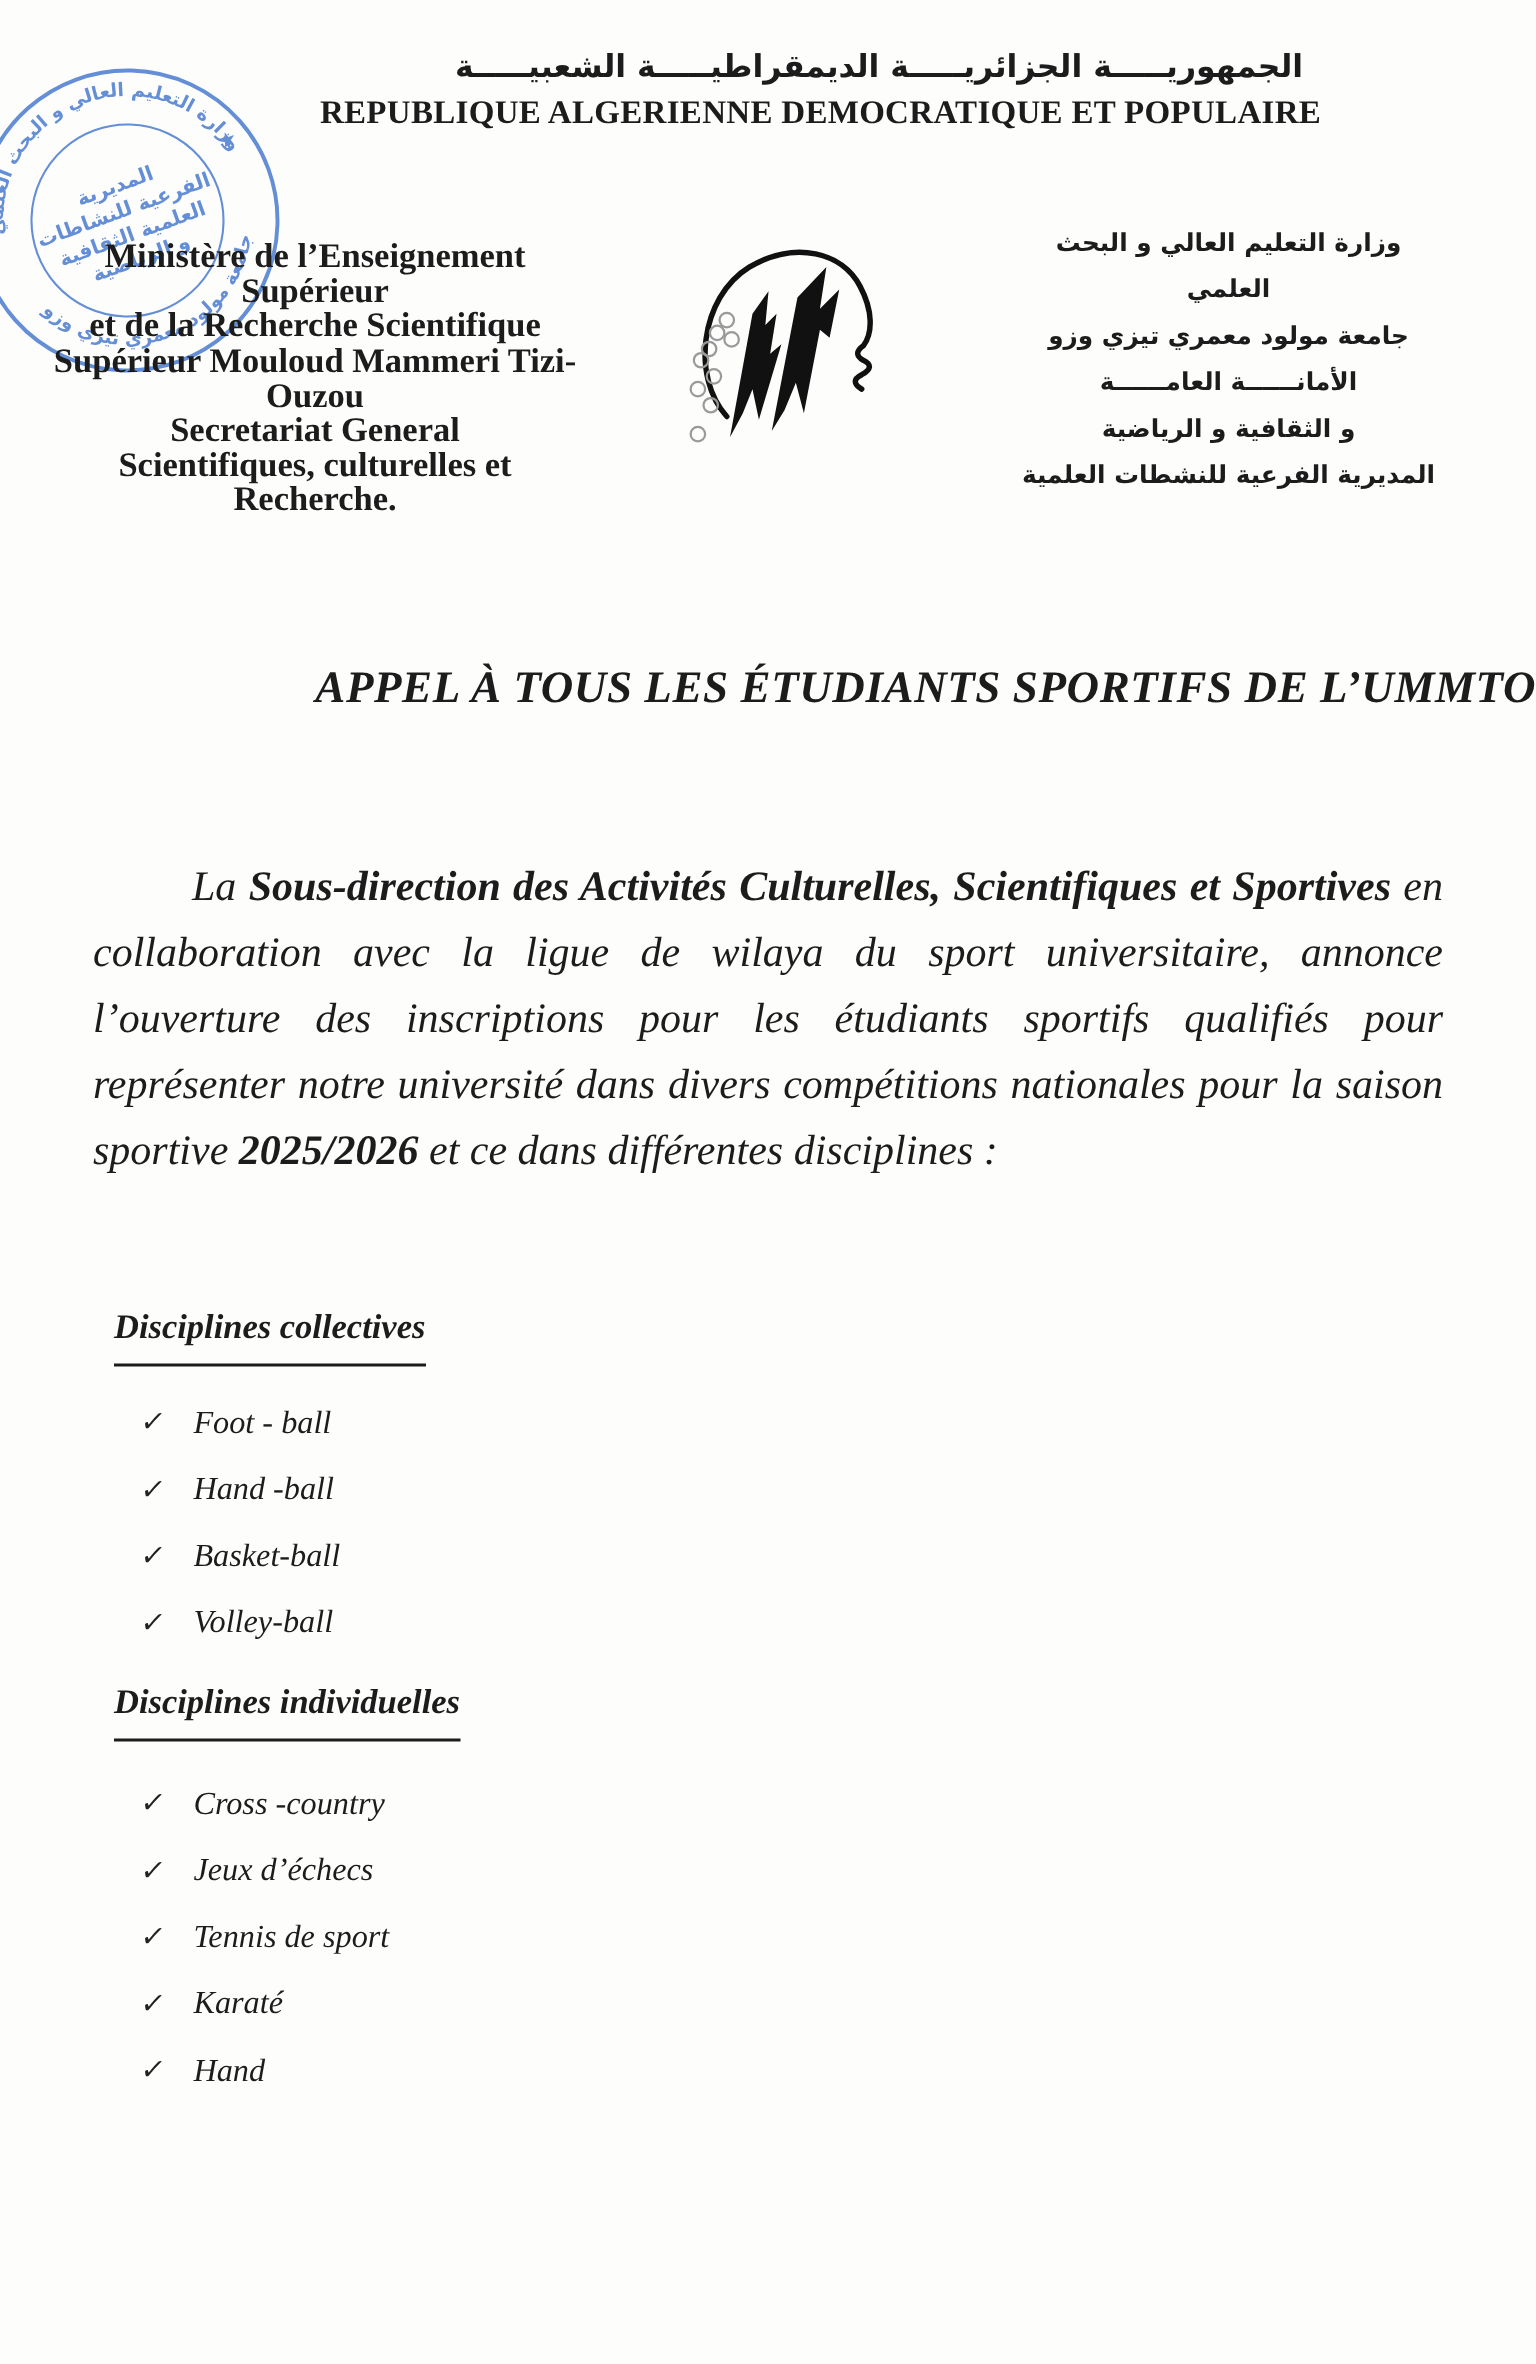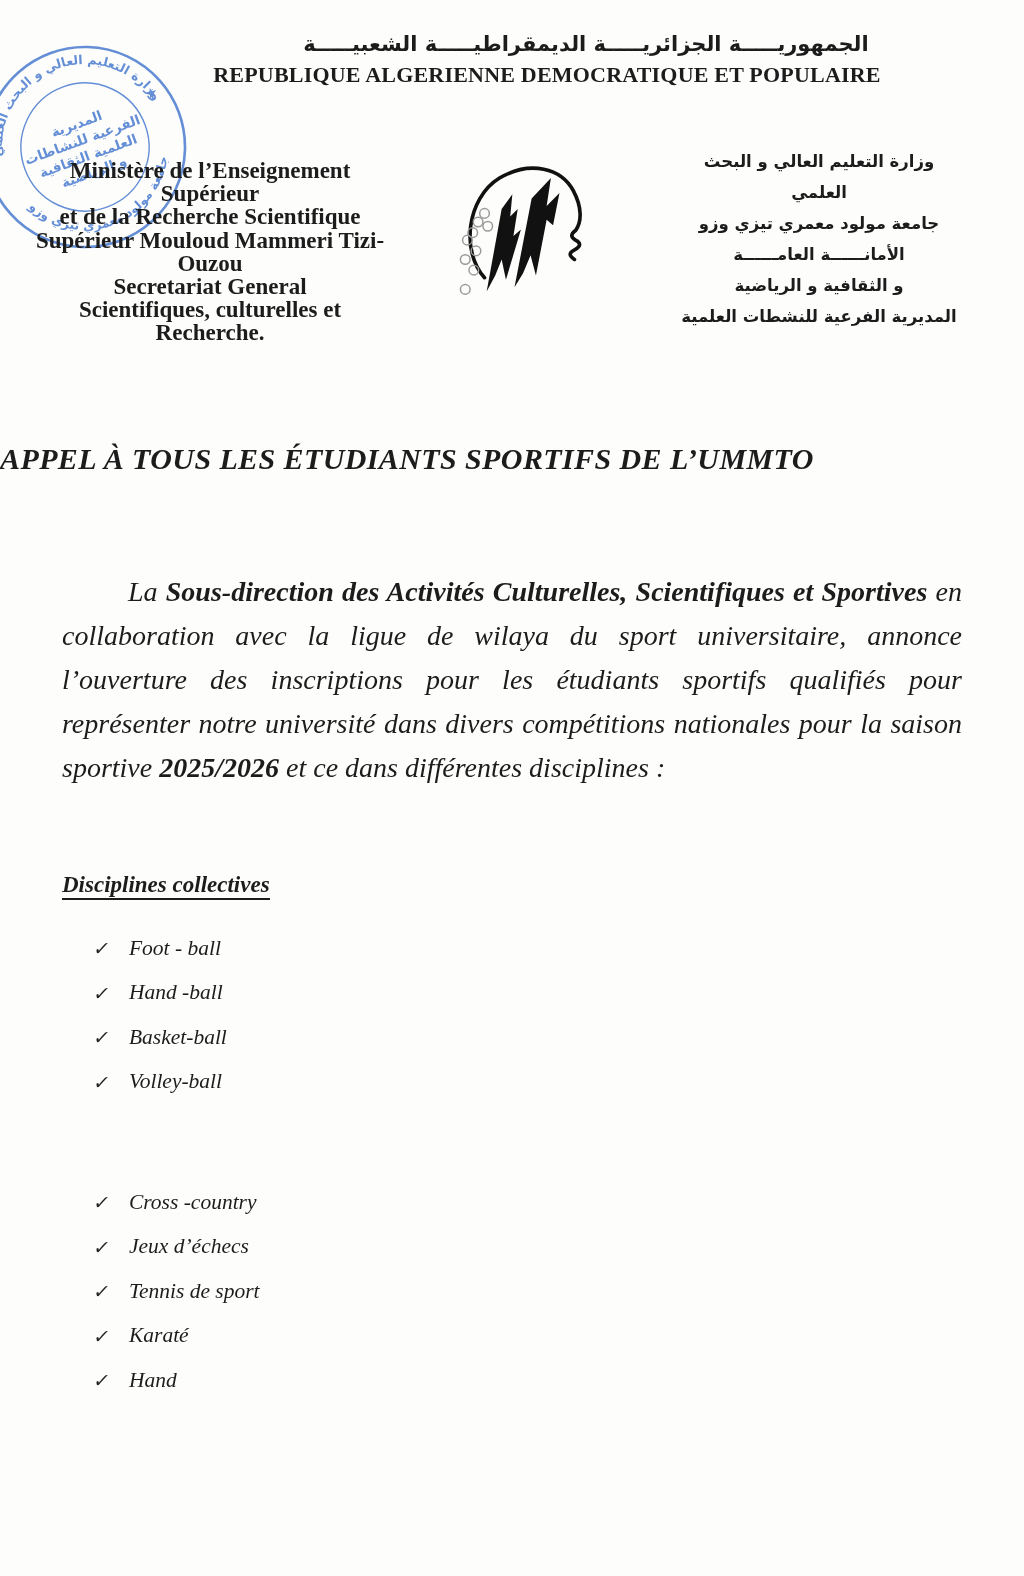--- a/index.html
+++ b/index.html
@@ -25,35 +25,35 @@
   }
   .ministry-ar{
     position:absolute;right:60px;top:146px;width:290px;text-align:center;
     font-family:"DejaVu Sans",sans-serif;font-weight:bold;font-size:16.5px;
     line-height:31px;direction:rtl;
   }
   .logo{position:absolute;left:452px;top:162px;z-index:2;}
   .stamp{position:absolute;left:-20px;top:42px;z-index:1;opacity:.88;}
   
   .main-title{
-    position:absolute;top:442px;left:0;width:1024px;margin:0;text-align:left;
+    position:absolute;top:442px;left:0;width:1024px;margin:0;text-align:right;
     font-size:30px;font-weight:bold;font-style:italic;letter-spacing:.4px;
   }
   
   .body-par{
     position:absolute;top:570px;left:62px;width:900px;margin:0;
     font-style:italic;font-size:28px;line-height:44px;
     text-align:justify;text-indent:66px;
   }
   .body-par .b{font-weight:bold;}
   
   .section-heading{
-    position:absolute;left:62px;margin:0;
+    position:absolute;left:76px;margin:0;
     font-size:23px;font-weight:bold;font-style:italic;
-    border-bottom:2.5px solid #1c1c1c;padding-bottom:0;
+    border-bottom:2.5px solid #1c1c1c;padding-bottom:11px;
   }
   #heading-collectives{top:872px;}
   #heading-individuelles{top:1122px;}
   .checklist{
     position:absolute;left:94px;margin:0;padding:0;list-style:none;
     font-style:italic;font-size:21.5px;
   }
   #list-collectives{top:926px;}
   #list-individuelles{top:1180px;}
   .check-item{height:44.5px;display:flex;align-items:center;}
@@ -143,20 +143,21 @@
     <li class="check-item">
       <span class="check">✓</span>
       <span>Basket-ball</span>
     </li>
     <li class="check-item">
       <span class="check">✓</span>
       <span>Volley-ball</span>
     </li>
   </ul>
 
+  <h2 class="section-heading" id="heading-individuelles">Disciplines individuelles</h2>
   <ul class="checklist" id="list-individuelles">
     <li class="check-item">
       <span class="check">✓</span>
       <span>Cross -country</span>
     </li>
     <li class="check-item">
       <span class="check">✓</span>
       <span>Jeux d’échecs</span>
     </li>
     <li class="check-item">

